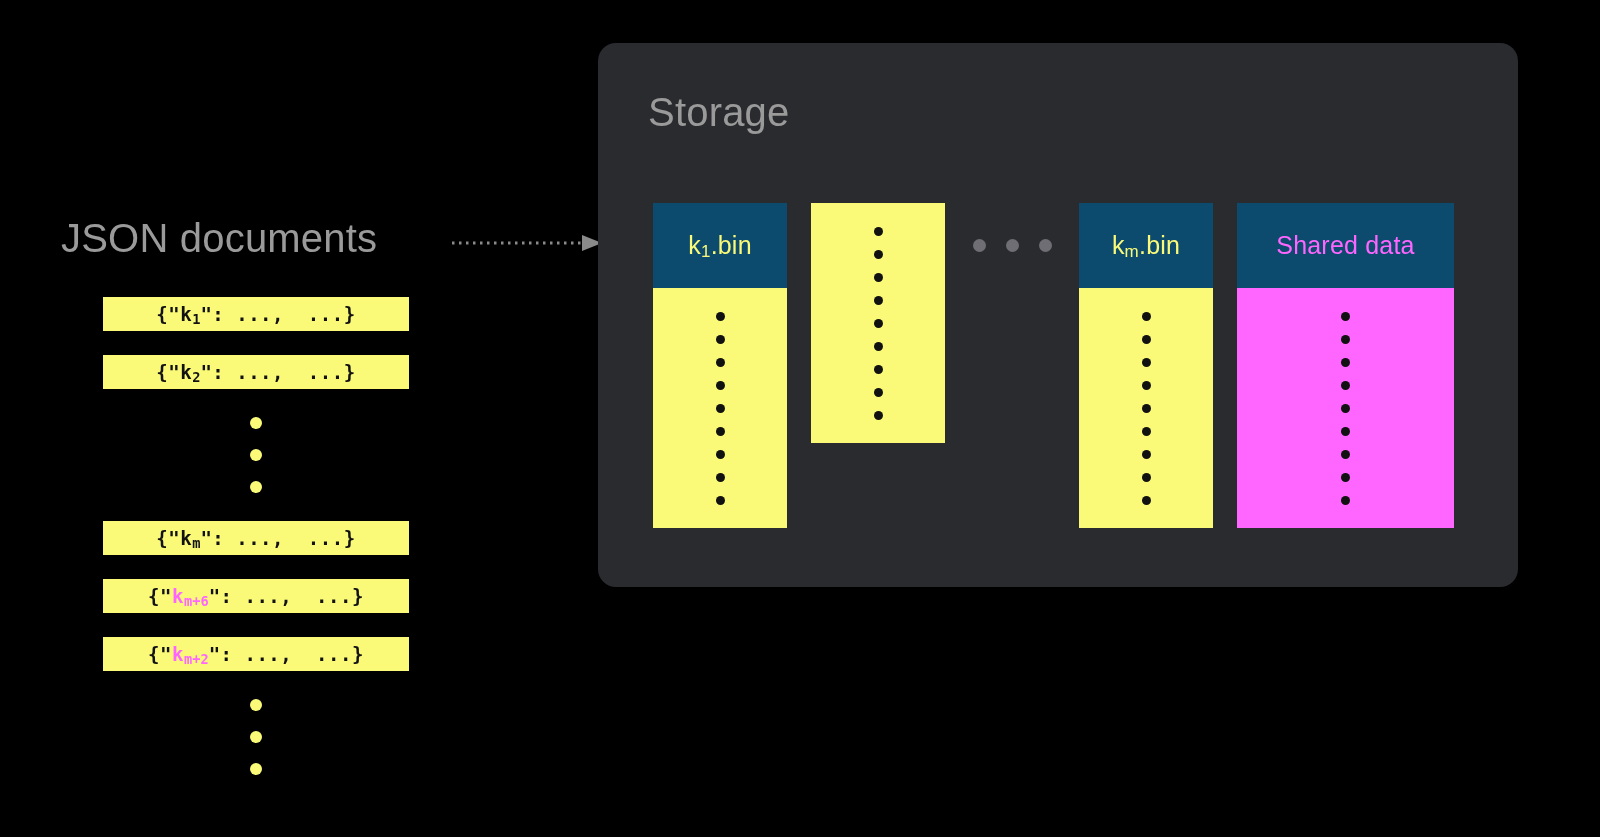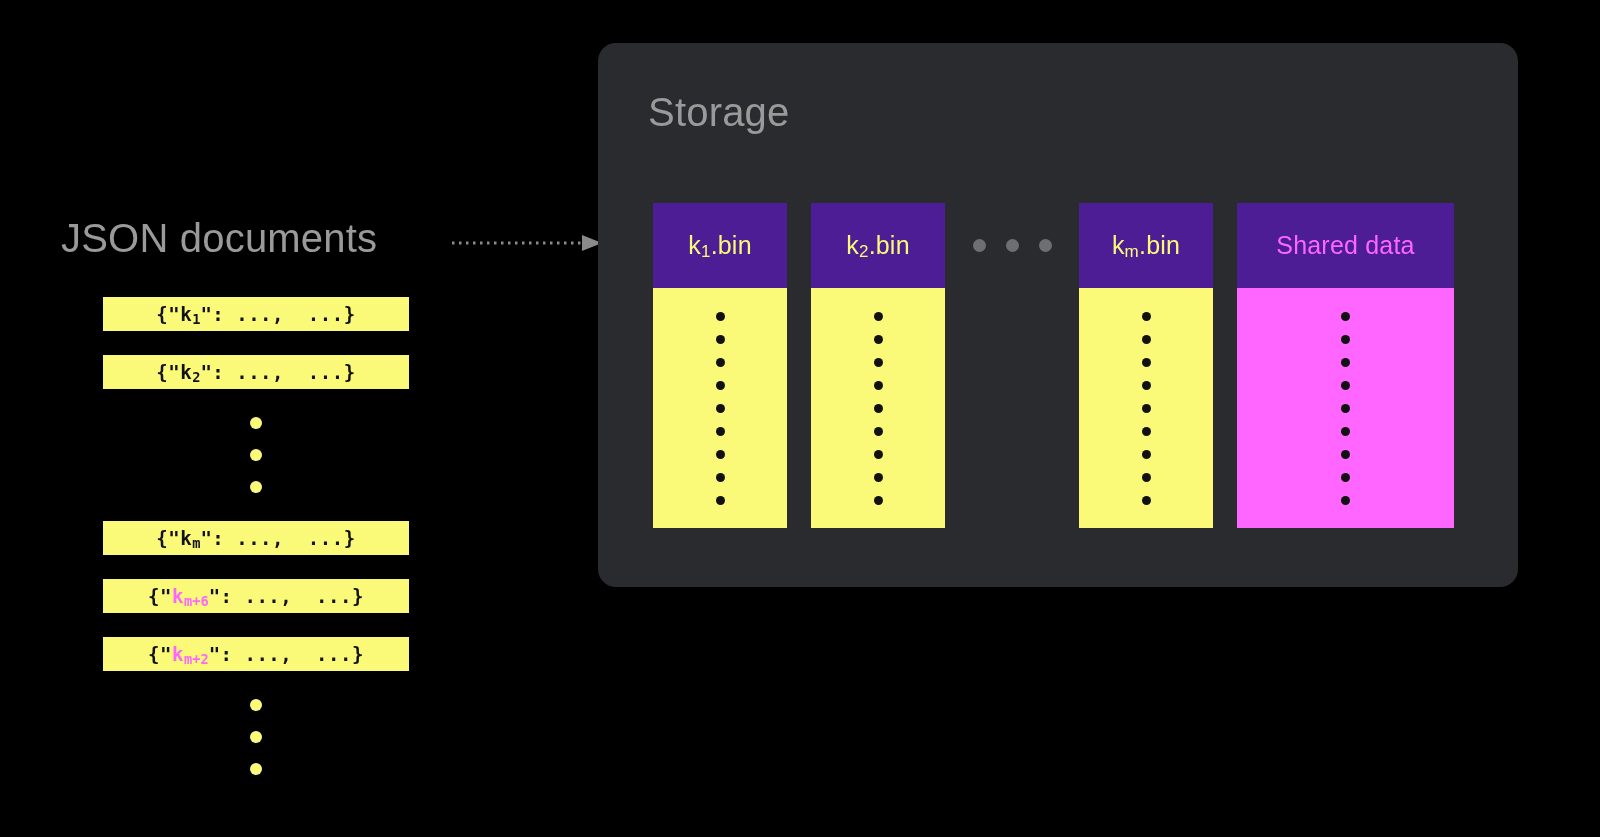--- a/index.html
+++ b/index.html
@@ -128,21 +128,21 @@
   .bin {
     width: 134px;
     margin-right: 24px;
   }
   .bin.shared {
     width: 217px;
     margin-right: 0;
   }
   .bin-header {
     height: 85px;
-    background: #4c1d95;
+    background: #0c4a6e;
     display: flex;
     align-items: center;
     justify-content: center;
     box-sizing: border-box;
   }
   .bin-label {
     font-size: 25px;
     font-weight: 400;
     color: #fafa78;
     white-space: nowrap;
@@ -250,23 +250,20 @@
           <span class="dot"></span>
           <span class="dot"></span>
           <span class="dot"></span>
           <span class="dot"></span>
           <span class="dot"></span>
           <span class="dot"></span>
           <span class="dot"></span>
         </div>
       </div>
       <div class="bin">
-        <div class="bin-header">
-          <span class="bin-label">k<sub>2</sub>.bin</span>
-        </div>
         <div class="bin-body">
           <span class="dot"></span>
           <span class="dot"></span>
           <span class="dot"></span>
           <span class="dot"></span>
           <span class="dot"></span>
           <span class="dot"></span>
           <span class="dot"></span>
           <span class="dot"></span>
           <span class="dot"></span>

